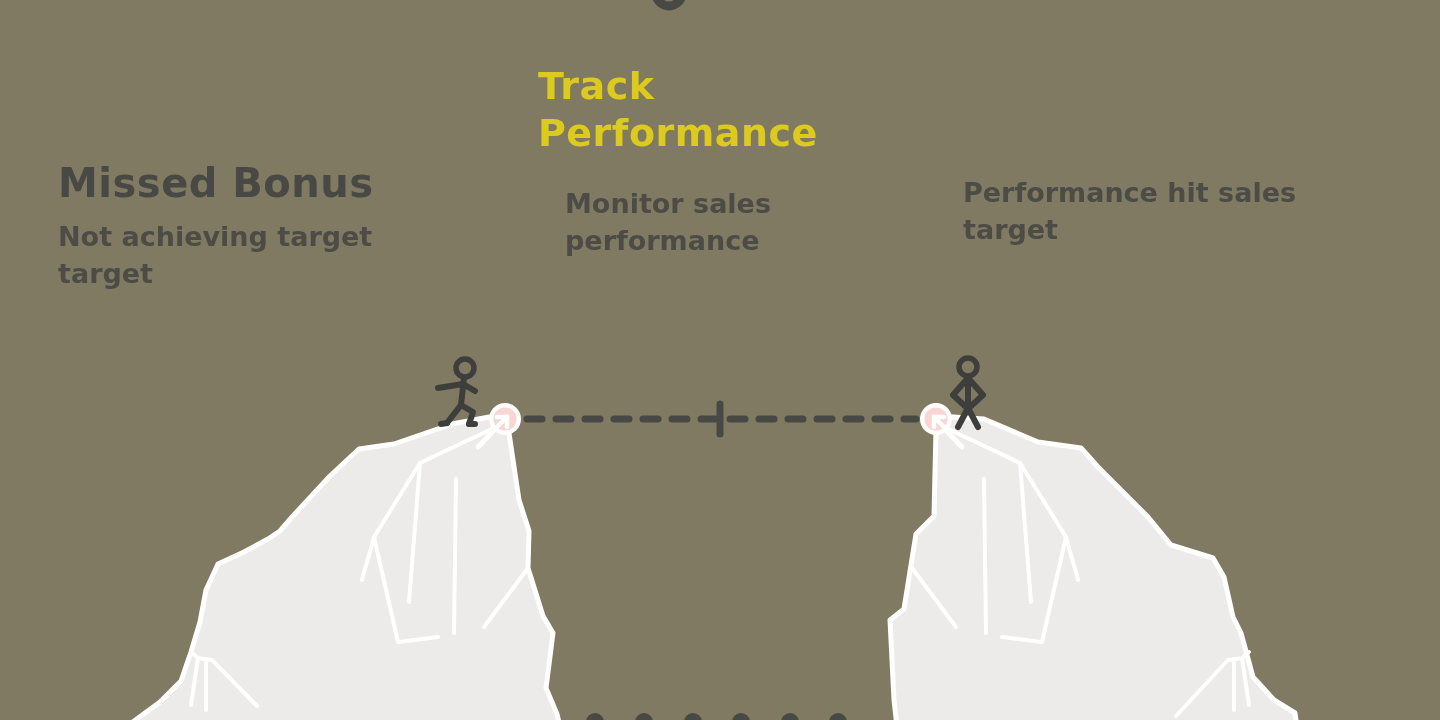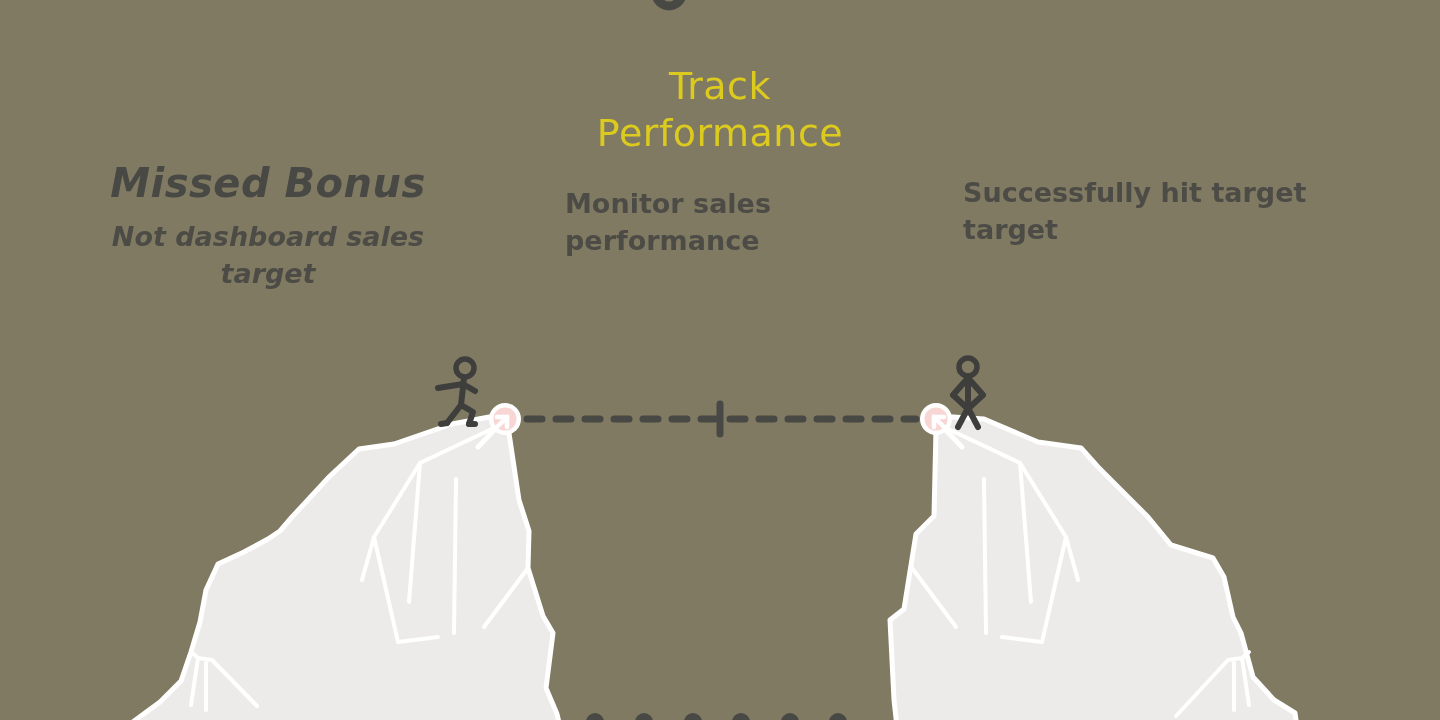--- a/index.html
+++ b/index.html
@@ -9,36 +9,36 @@
     position:relative;
     overflow:hidden;
     font-family:"DejaVu Sans","Liberation Sans",sans-serif;
   }
   .stage{position:absolute;left:0;top:0;width:1440px;height:720px;}
   svg.illus{position:absolute;left:0;top:0;}
 
   .txt{position:absolute;color:#484844;}
 
   .center-title{
-    left:720px;top:63px;transform:translateX(-50%);
-    width:420px;text-align:center;
-    color:#DCCA1E;font-size:38px;font-weight:normal;
+    left:748px;top:63px;transform:translateX(-50%);
+    width:420px;text-align:left;
+    color:#DCCA1E;font-size:38px;font-weight:bold;
     line-height:1.23;letter-spacing:0.5px;
   }
   .center-sub{
     left:715px;top:186px;transform:translateX(-50%);
     width:300px;
     font-size:27px;font-weight:bold;opacity:0.92;
     line-height:1.36;
   }
   .side-title{font-size:40px;font-weight:bold;letter-spacing:0.5px;line-height:1.1;}
   .side-desc{font-size:27px;font-weight:bold;opacity:0.92;line-height:1.37;margin-top:14px;}
 
   .left-block{
-    right:962px;top:161px;width:420px;text-align:center;font-style:italic;
+    right:962px;top:161px;width:420px;text-align:left;
   }
   .right-block{
     left:963px;top:161px;width:420px;text-align:left;
   }
 </style>
 </head>
 <body>
 
 <div class="stage">
 
@@ -143,25 +143,25 @@
   </div>
 
   <div class="txt center-sub">
     <div>Monitor sales</div>
     <div>performance</div>
   </div>
 
   <div class="txt left-block">
     <div class="side-title">Missed Bonus</div>
     <div class="side-desc">
-      <div>Not dashboard sales</div>
+      <div>Not achieving target</div>
       <div>target</div>
     </div>
   </div>
 
   <div class="txt right-block">
     <div class="side-desc">
-      <div>Successfully hit target</div>
+      <div>Performance hit sales</div>
       <div>target</div>
     </div>
   </div>
 
 </div>
 
 </body></html>

